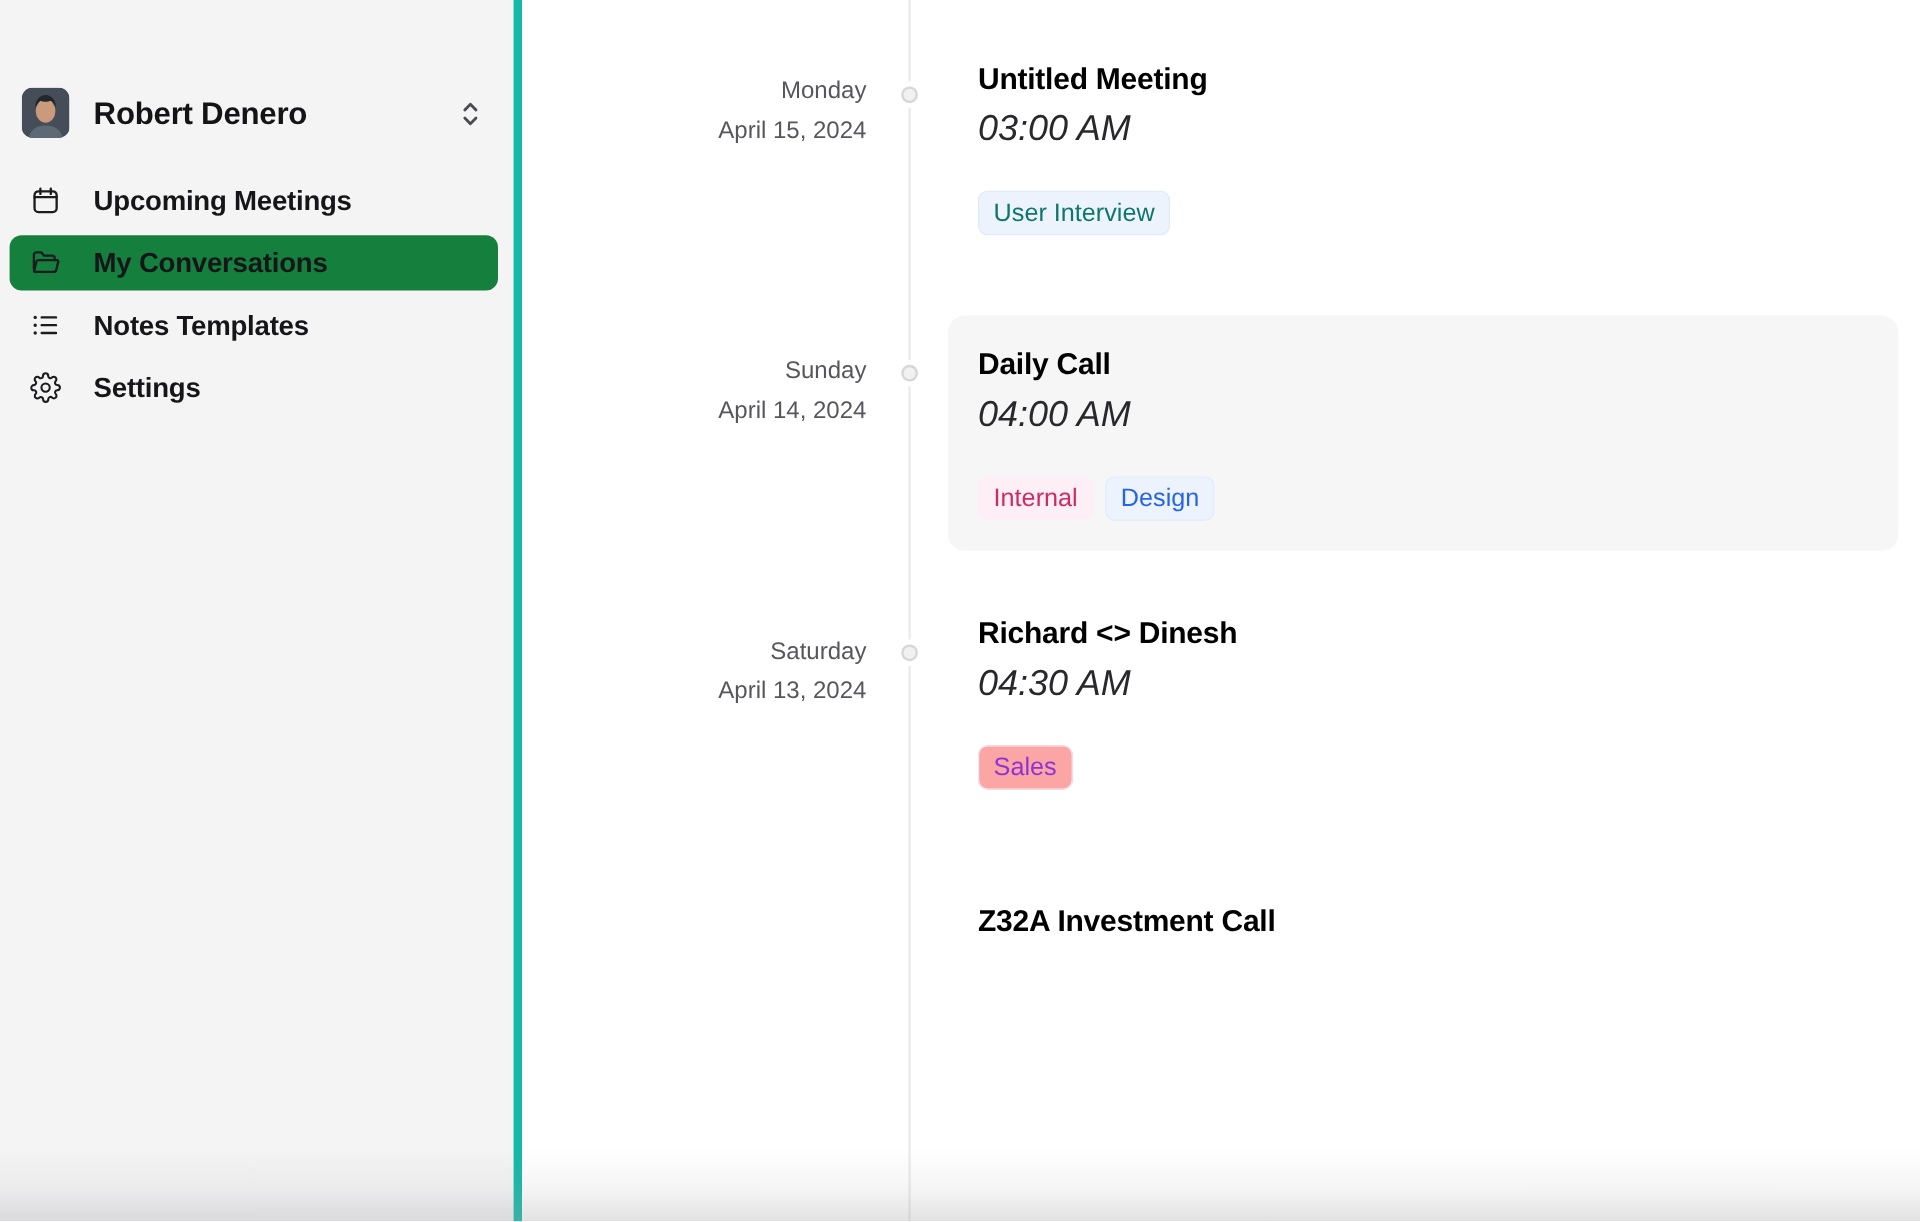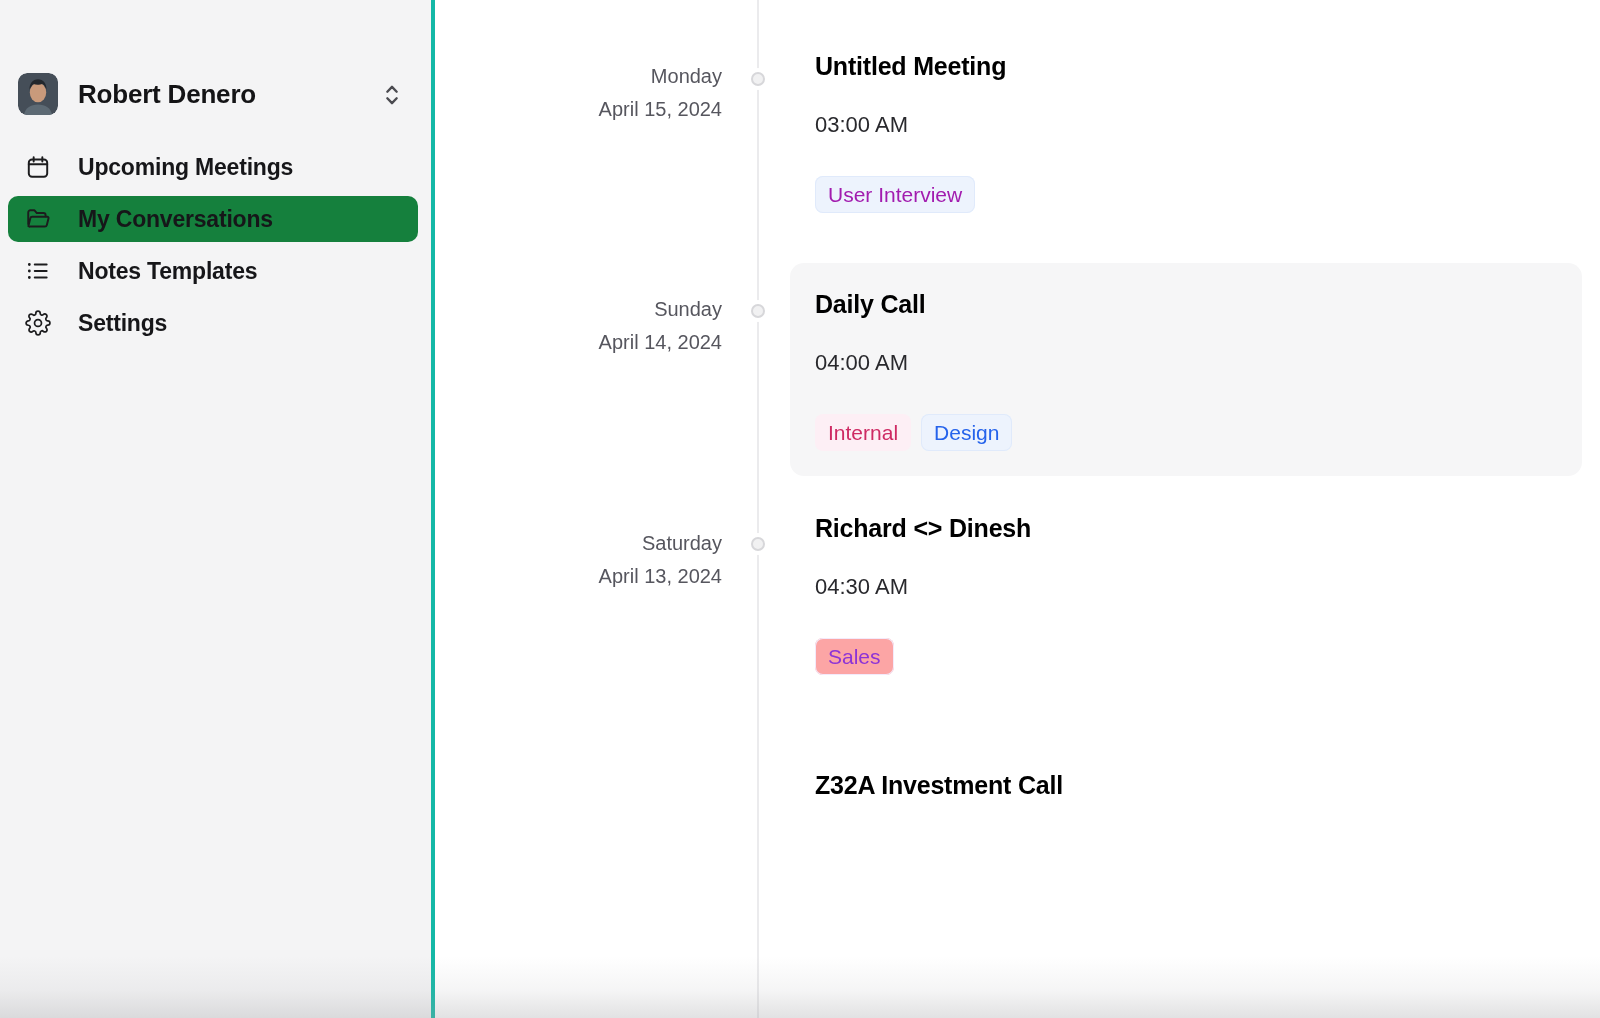--- a/index.html
+++ b/index.html
@@ -4,21 +4,21 @@
 <style>
   * { margin:0; padding:0; box-sizing:border-box; }
   html,body { background:#ffffff; }
   body { font-family:"Liberation Sans", sans-serif; }
 
   .app { position:relative; width:1600px; height:1018px; background:#ffffff; overflow:hidden; }
 
   
   .sidebar {
     position:absolute; top:0; left:0; bottom:0; width:435px;
-    background:#f4f4f5; border-right:4px solid #14b8a6;text-align:center;
+    background:#f4f4f5; border-right:7px solid #14b8a6;text-align:center;
   }
   .profile {
     position:absolute; top:73px; left:18px; right:12px; height:42px;
     display:flex; align-items:center; cursor:default;
   }
   .avatar { width:40px; height:42px; border-radius:9px; overflow:hidden; flex:0 0 auto; display:block; }
   .avatar svg { display:block; }
   .profile-name {
     margin-left:20px; font-size:26px; font-weight:700; color:#141416; letter-spacing:-0.2px;
     white-space:nowrap;
@@ -60,21 +60,21 @@
   .g2 .dot { top:25px; }
 
   .meetings { position:absolute; left:355px; width:792px; top:0; display:flex; flex-direction:column; }
 
   .meeting { padding:0 25px; border-radius:14px; cursor:default; }
   .meeting + .meeting { margin-top:94px; }
   .meeting:nth-child(n+3) { margin-top:74px; }
   .meeting.highlighted { background:#f6f6f7; padding:25px; }
 
   .meeting-title { font-size:25px; line-height:32px; font-weight:700; color:#000000; letter-spacing:-0.2px; }
-  .meeting-time { margin-top:28px; font-size:22px; line-height:30px; font-weight:400; color:#29292d; }
+  .meeting-time { margin-top:11px; font-size:30px; line-height:30px; font-weight:400; color:#29292d;font-style:italic; }
   .meeting-tags { margin-top:36px; display:flex; gap:10px; }
   .tag {
     display:inline-block; font-size:21px; line-height:25px; padding:6px 13px;
     border-radius:8px; font-weight:500; white-space:nowrap;
   }
 
   .bottom-fade {
     position:absolute; left:0; right:0; bottom:0; height:62px; pointer-events:none;
     background:linear-gradient(to bottom, rgba(158,158,162,0) 0%, rgba(158,158,162,0.10) 55%, rgba(158,158,162,0.30) 100%);
   }
@@ -149,21 +149,21 @@
     <div class="date">
       <div class="date-day">Monday</div>
       <div class="date-date">April 15, 2024</div>
     </div>
     <span class="dot"></span>
     <div class="meetings">
             <article class="meeting">
     <h2 class="meeting-title">Untitled Meeting</h2>
     <div class="meeting-time">03:00 AM</div>
     <div class="meeting-tags">
-                <span class="tag" style="color: #a21caf; background-color: rgb(237, 243, 253); box-shadow: rgb(224, 234, 251) 0px 0px 0px 1px inset;">User Interview</span>
+                <span class="tag" style="color: #0f766e; background-color: rgb(237, 243, 253); box-shadow: rgb(224, 234, 251) 0px 0px 0px 1px inset;">User Interview</span>
               </div>
   </article>
           </div>
   </section>
         <section class="group g1">
     <div class="date">
       <div class="date-day">Sunday</div>
       <div class="date-date">April 14, 2024</div>
     </div>
     <span class="dot"></span>

